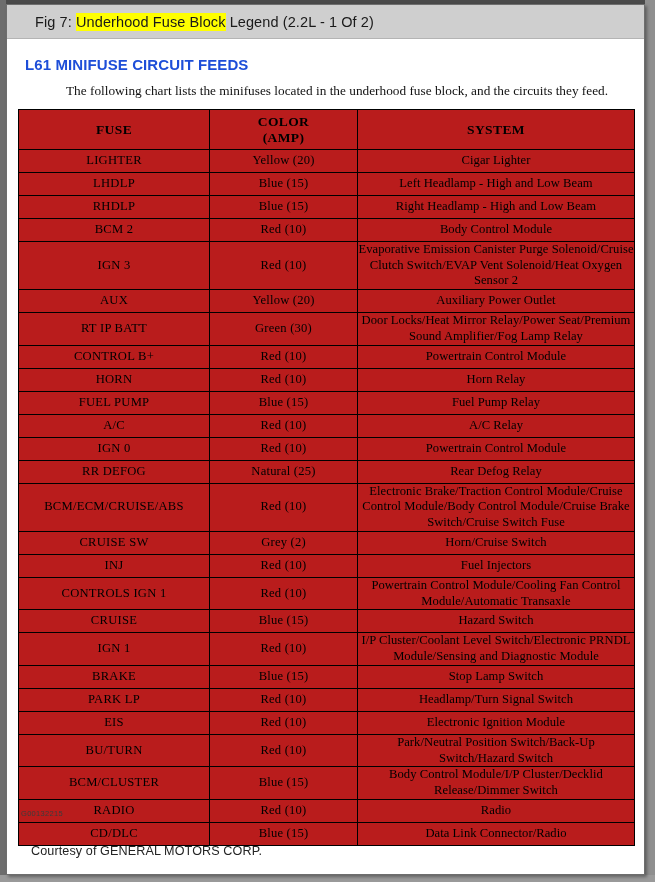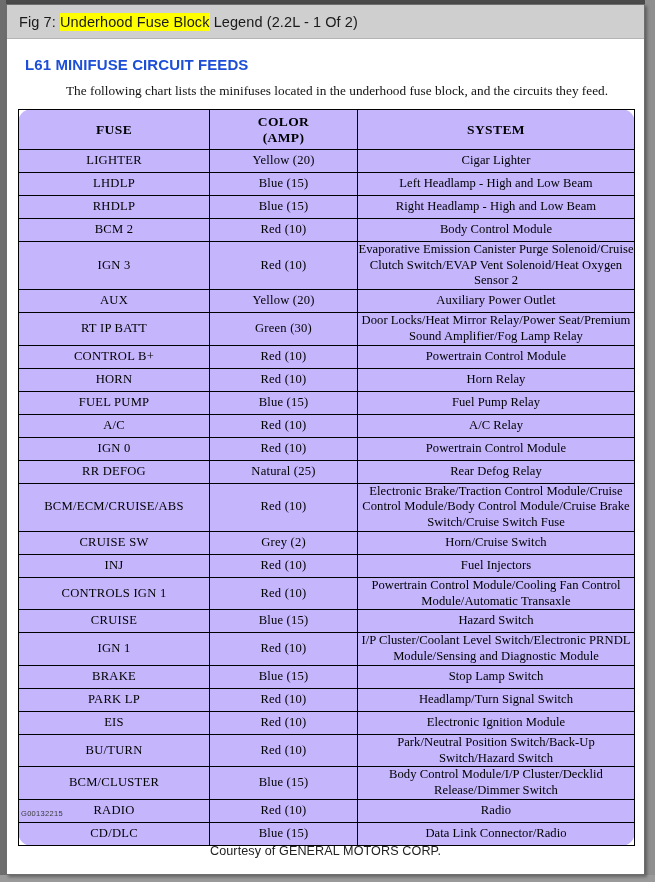--- a/index.html
+++ b/index.html
@@ -48,21 +48,21 @@
   #title-bar {
     position: absolute;
     left: 0; top: 0;
     width: 100%;
     height: 34px;
     background: #cfcfcf;
     border-bottom: 1px solid #b4b4b4;
     box-sizing: border-box;
     display: flex;
     align-items: center;
-    padding-left: 12px;
+    padding-left: 28px;
   }
   #title-text {
     font-size: 14.5px;
     color: #1a1a1a;
     white-space: nowrap;
     letter-spacing: 0.1px;
   }
   .hl {
     background: #ffff00;
     padding: 1px 0;
@@ -102,22 +102,21 @@
 
   
   #fuse-table {
     position: absolute;
     left: 11px;
     top: 70px;
     width: 616px;
     border-collapse: collapse;
     table-layout: fixed;
     font-family: "Liberation Serif", serif;
-    background: #c4b5fd;
-    border-radius: 14px;
+    background: #b91c1c;
   }
   #fuse-table col.c-fuse   { width: 191px; }
   #fuse-table col.c-color  { width: 148px; }
   #fuse-table col.c-system { width: 277px; }
 
   #fuse-table th,
   #fuse-table td {
     border: 1.3px solid #000000;
     padding: 0;
     color: #000000;
@@ -170,25 +169,26 @@
     font-size: 7.5px;
     color: #3c3c3c;
     letter-spacing: 0.3px;
   }
 
   #courtesy {
     position: absolute;
     left: 0;
     right: 0;
     bottom: 16px;
-    text-align: center;
+    text-align: left;
     font-family: "Liberation Sans", sans-serif;
     font-size: 12.6px;
     color: #242424;
     letter-spacing: 0.1px;
+    padding-left: 24px;
   }
 </style>
 </head>
 <body>
 
 <div id="edge-top"></div>
 <div id="edge-left"></div>
 <div id="edge-right"></div>
 <div id="edge-bottom"></div>
 

